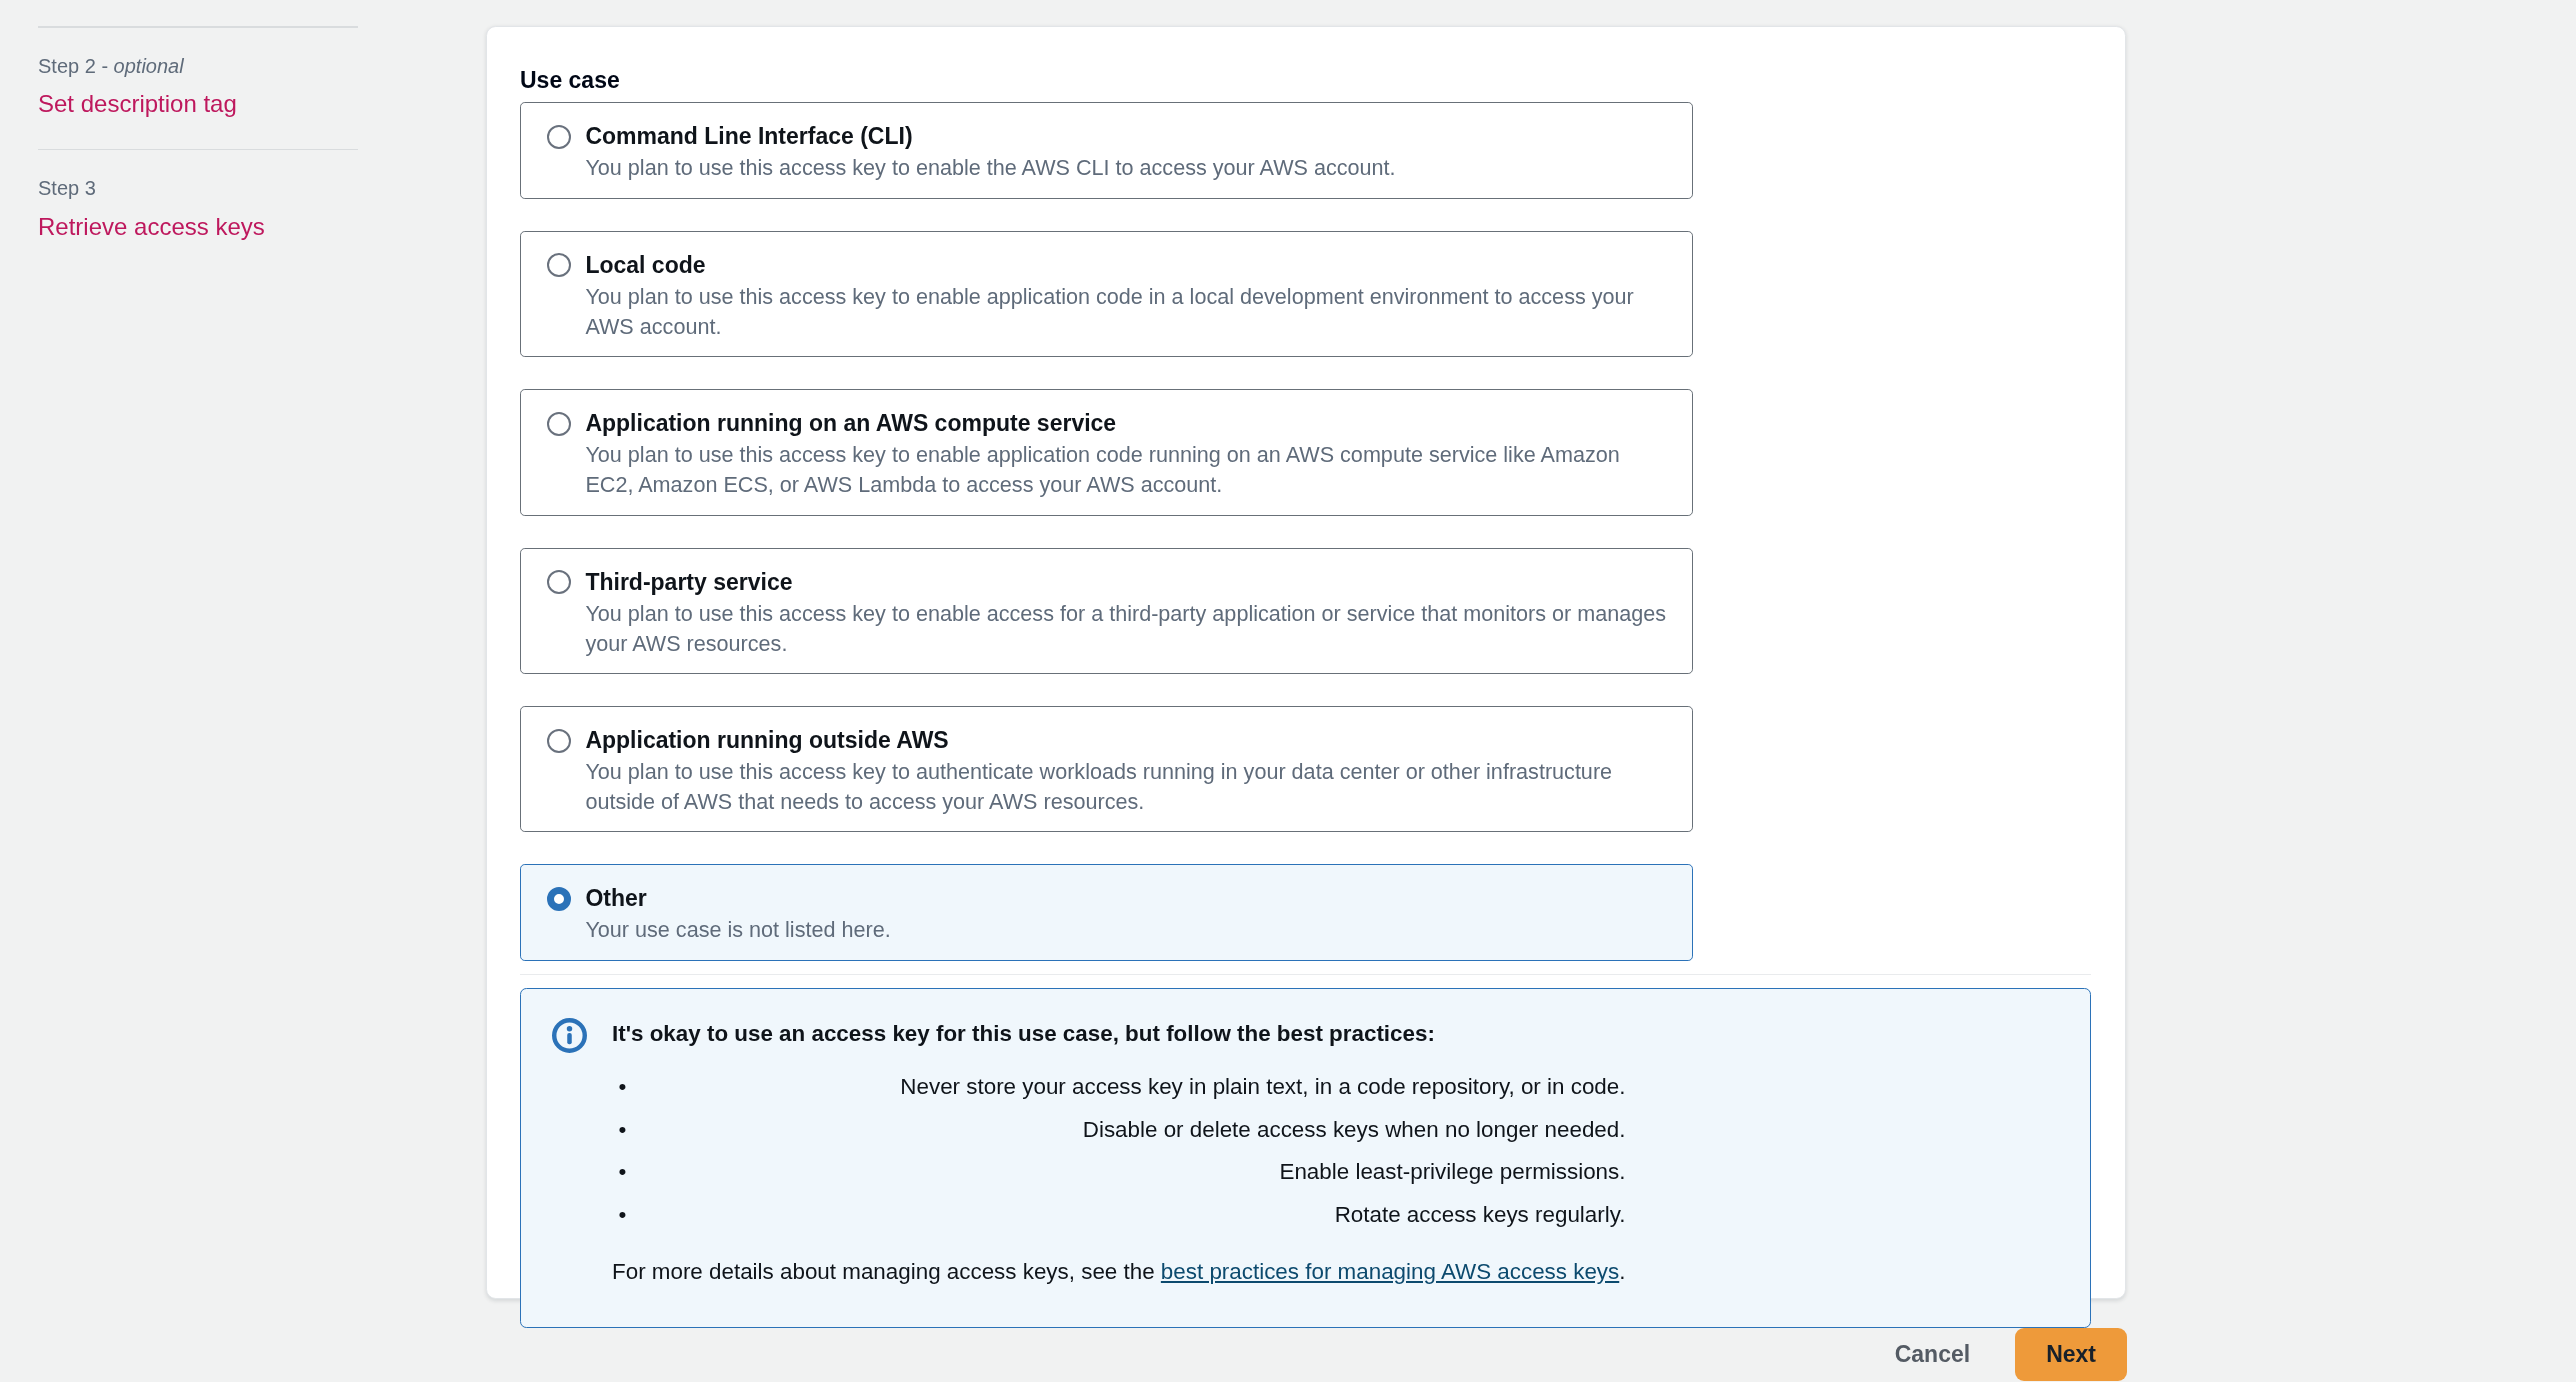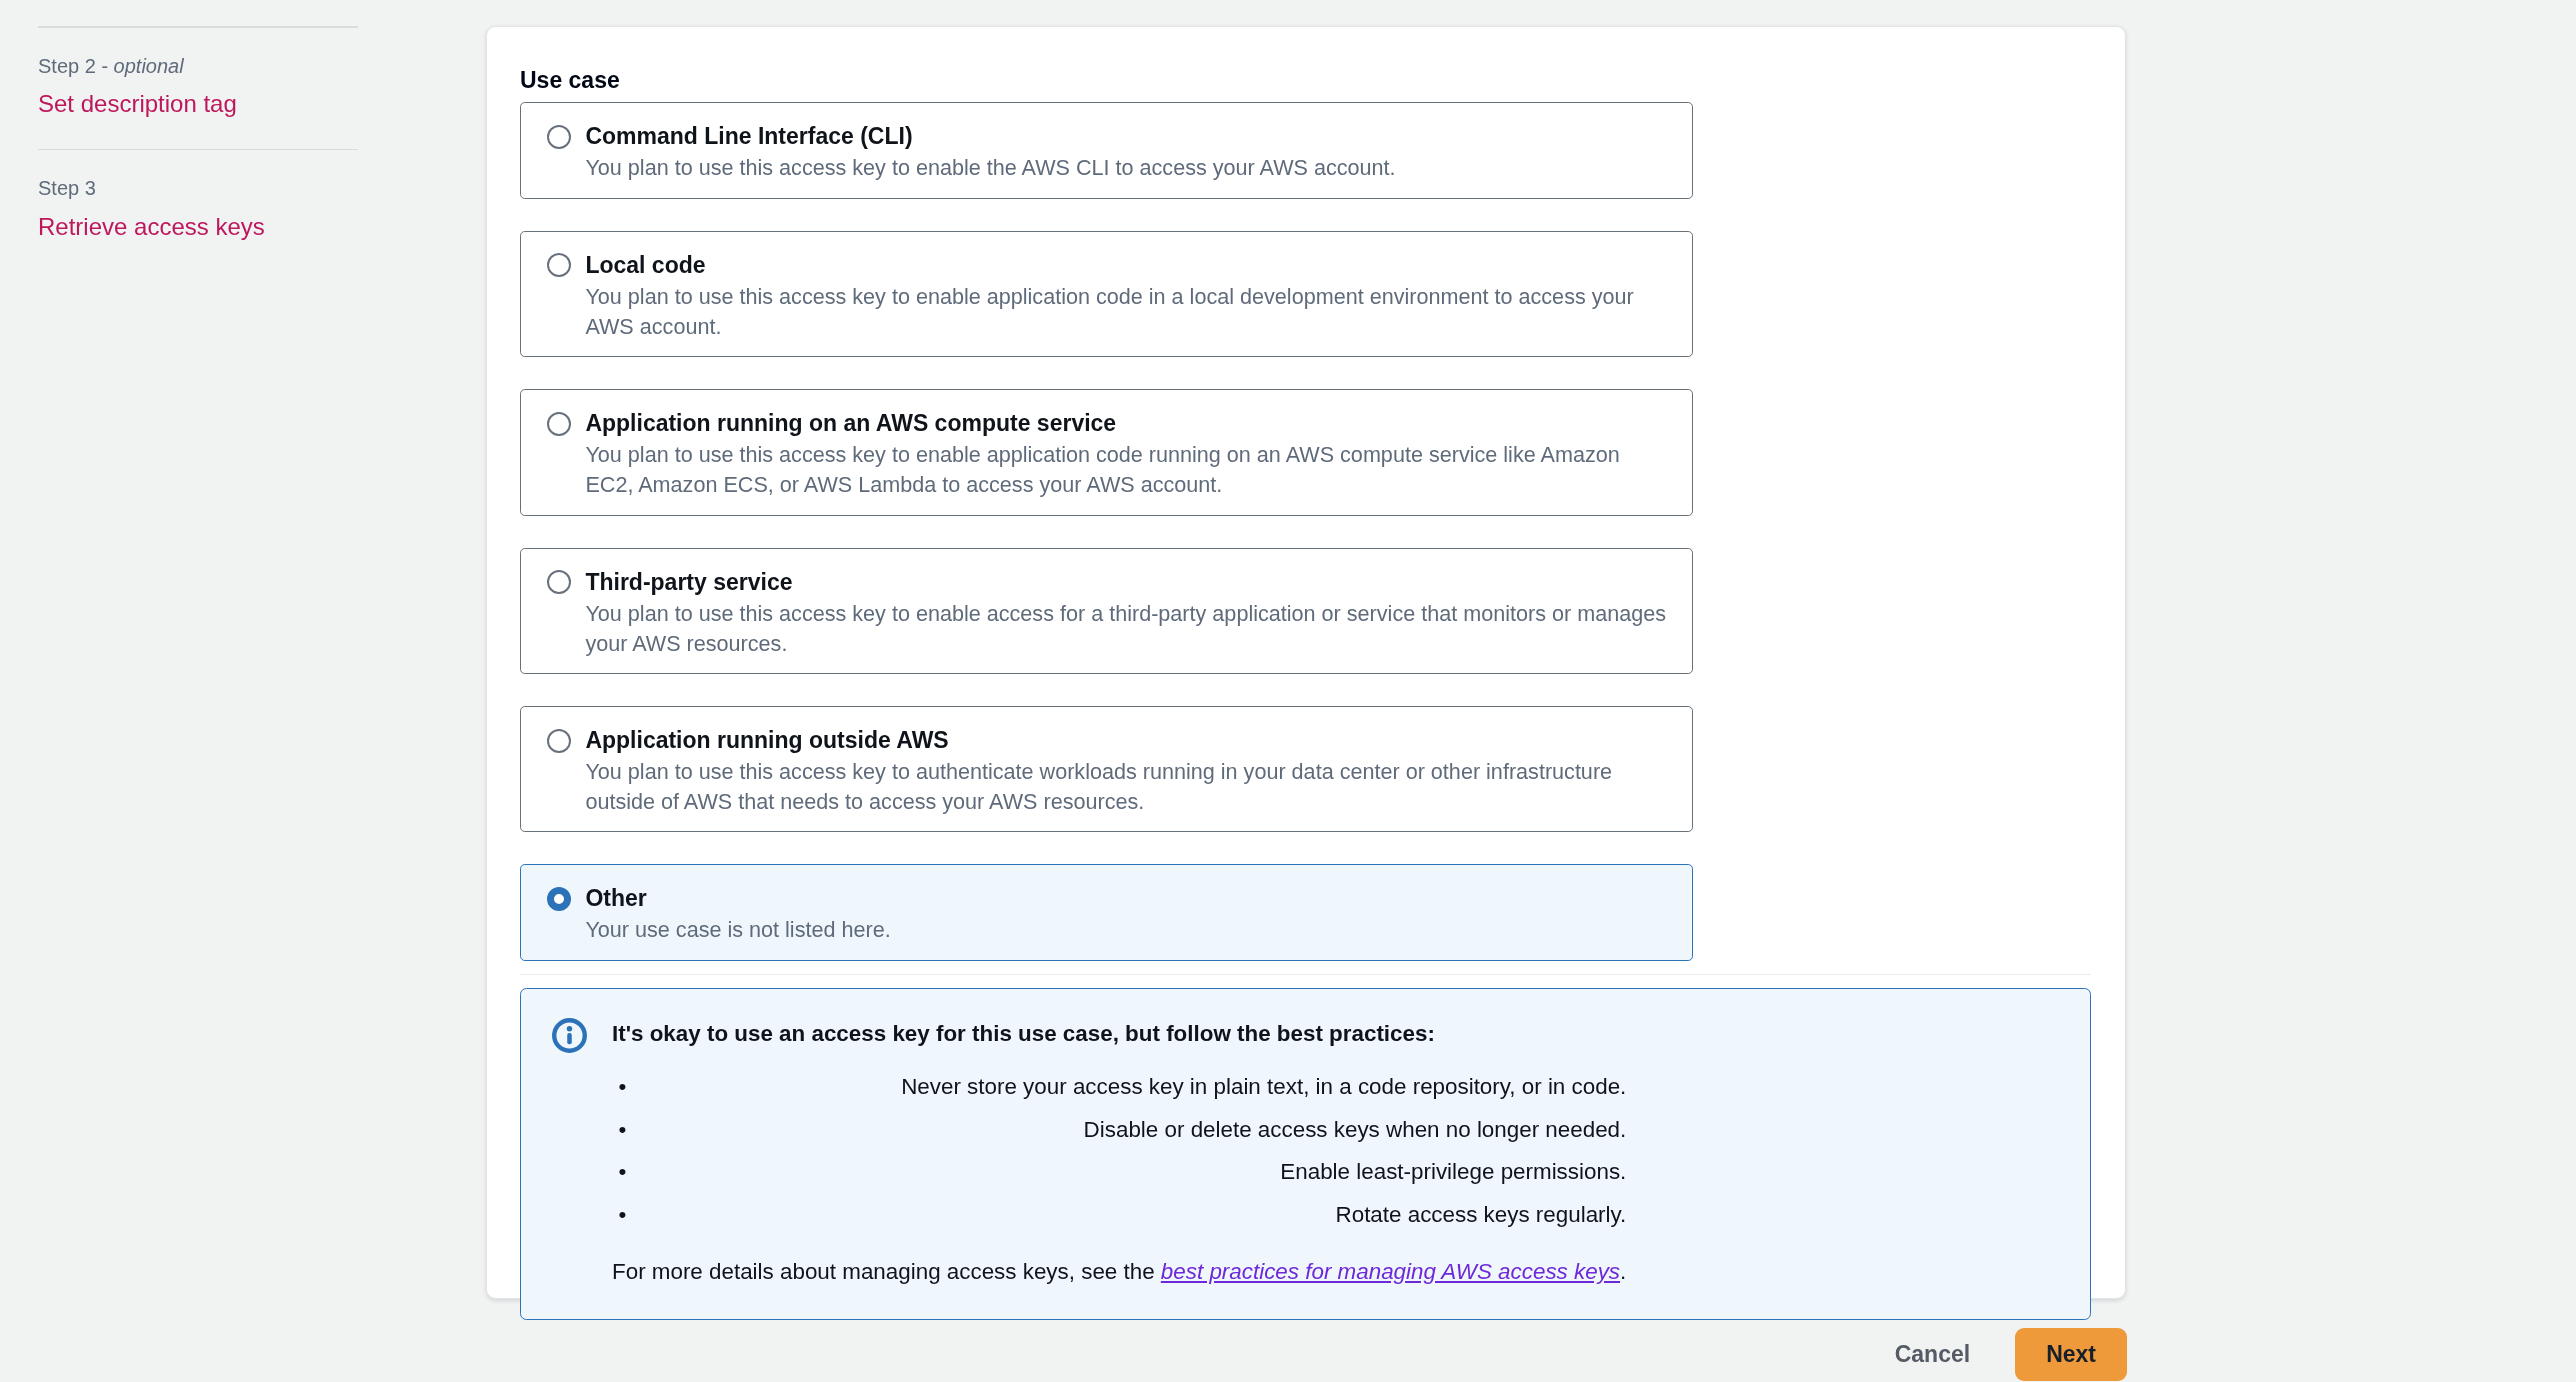--- a/index.html
+++ b/index.html
@@ -46,33 +46,33 @@
   .opt-title { font-size:23px; font-weight:700; line-height:34px; color:#0f141a; }
   .opt-desc  { grid-column:2; font-size:21.6px; line-height:30px; color:#5f6b7a; }
   .option.selected { border-color:#2b72b8; background:#f0f7fc; }
   .option.selected .radio { border:7.2px solid #2b72b8; }
 
   .content-divider { height:1.6px; background:#e9ebed; margin-top:13px; }
 
   
   .alert {
     margin-top:13px; border:1.6px solid #2b72b8; border-radius:6.4px;
-    background:#f0f7fc; padding:26px 32px 30px 30px;
+    background:#f0f7fc; padding:26px 32px 38px 30px;
     display:flex; gap:24px; align-items:flex-start;
   }
   .alert-icon { flex:none; margin-top:1.6px; width:37px; height:37px; }
   .alert-title { font-size:22.4px; font-weight:700; line-height:37px; color:#0f141a; }
   .alert ul { margin:19px 0 0 0; padding:0; list-style:none; }
   .alert li {
     position:relative; font-size:22.4px; line-height:32px; margin-bottom:10.4px;
     padding-left:27px; color:#0f141a;text-align:right;
   }
   .alert li::before { content:"\2022"; position:absolute; left:6.4px; }
   .alert-footer { margin-top:24px; font-size:22.4px; line-height:34px; color:#0f141a; }
-  .link { color:#6d28d9; text-decoration:underline; cursor:pointer;font-style:italic; }
+  .link { color:#0c4a6e; text-decoration:underline; cursor:pointer; }
 
   
   .actions {
     position:absolute; top:1328px; right:449px; height:53px;
     display:flex; align-items:center; gap:45px;
   }
   button { font-family:"Liberation Sans", sans-serif; cursor:pointer; }
   .btn-cancel {
     background:none; border:none; font-size:23px; font-weight:700; color:#545b64;
     padding:0;

